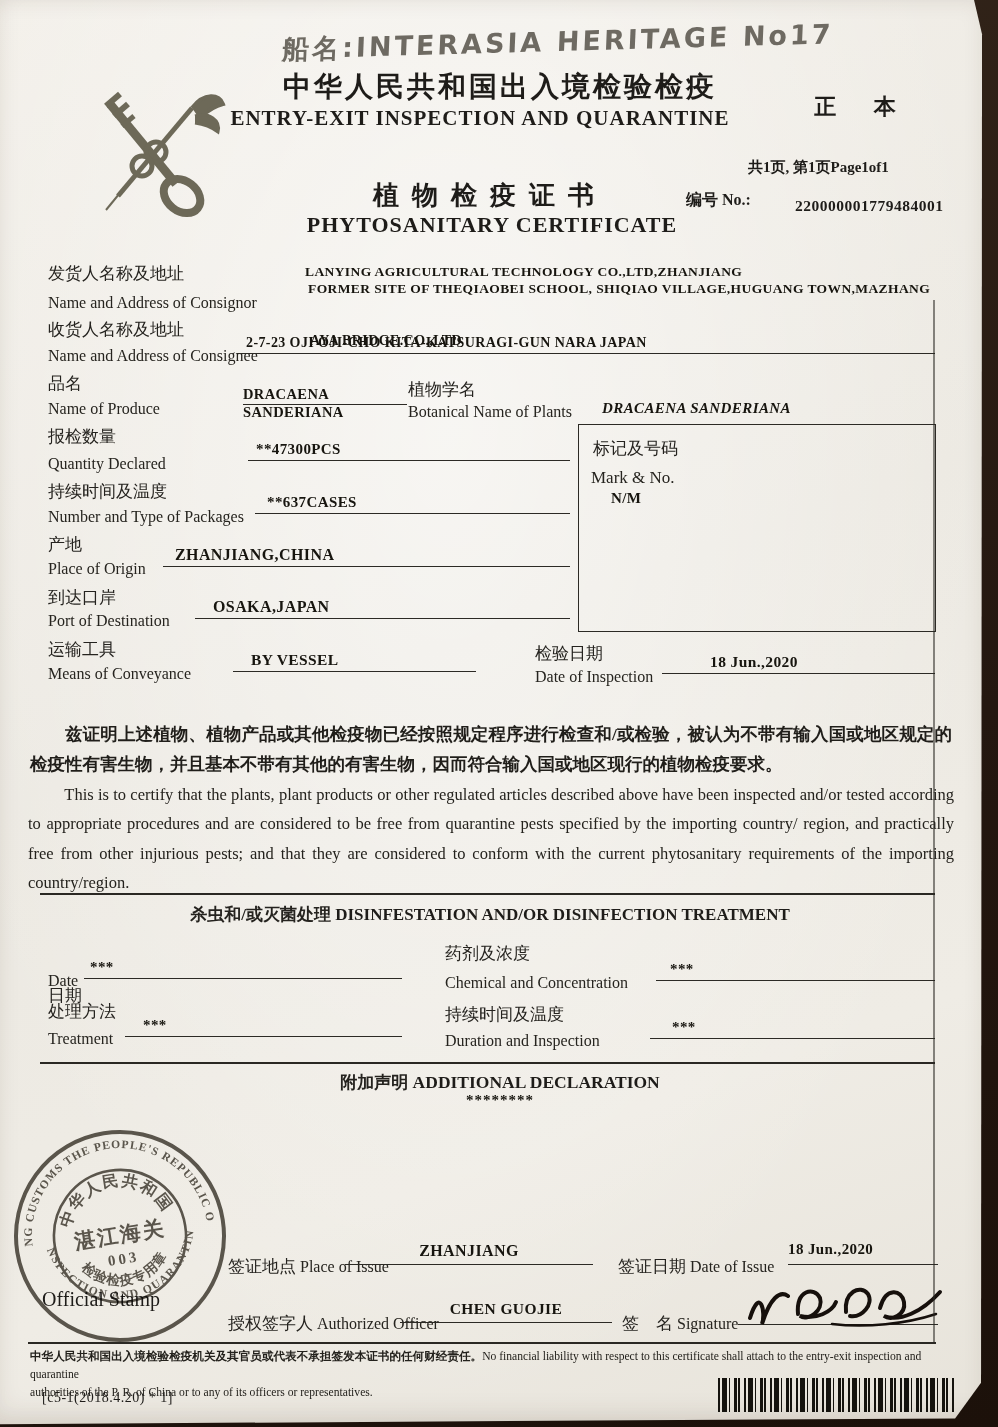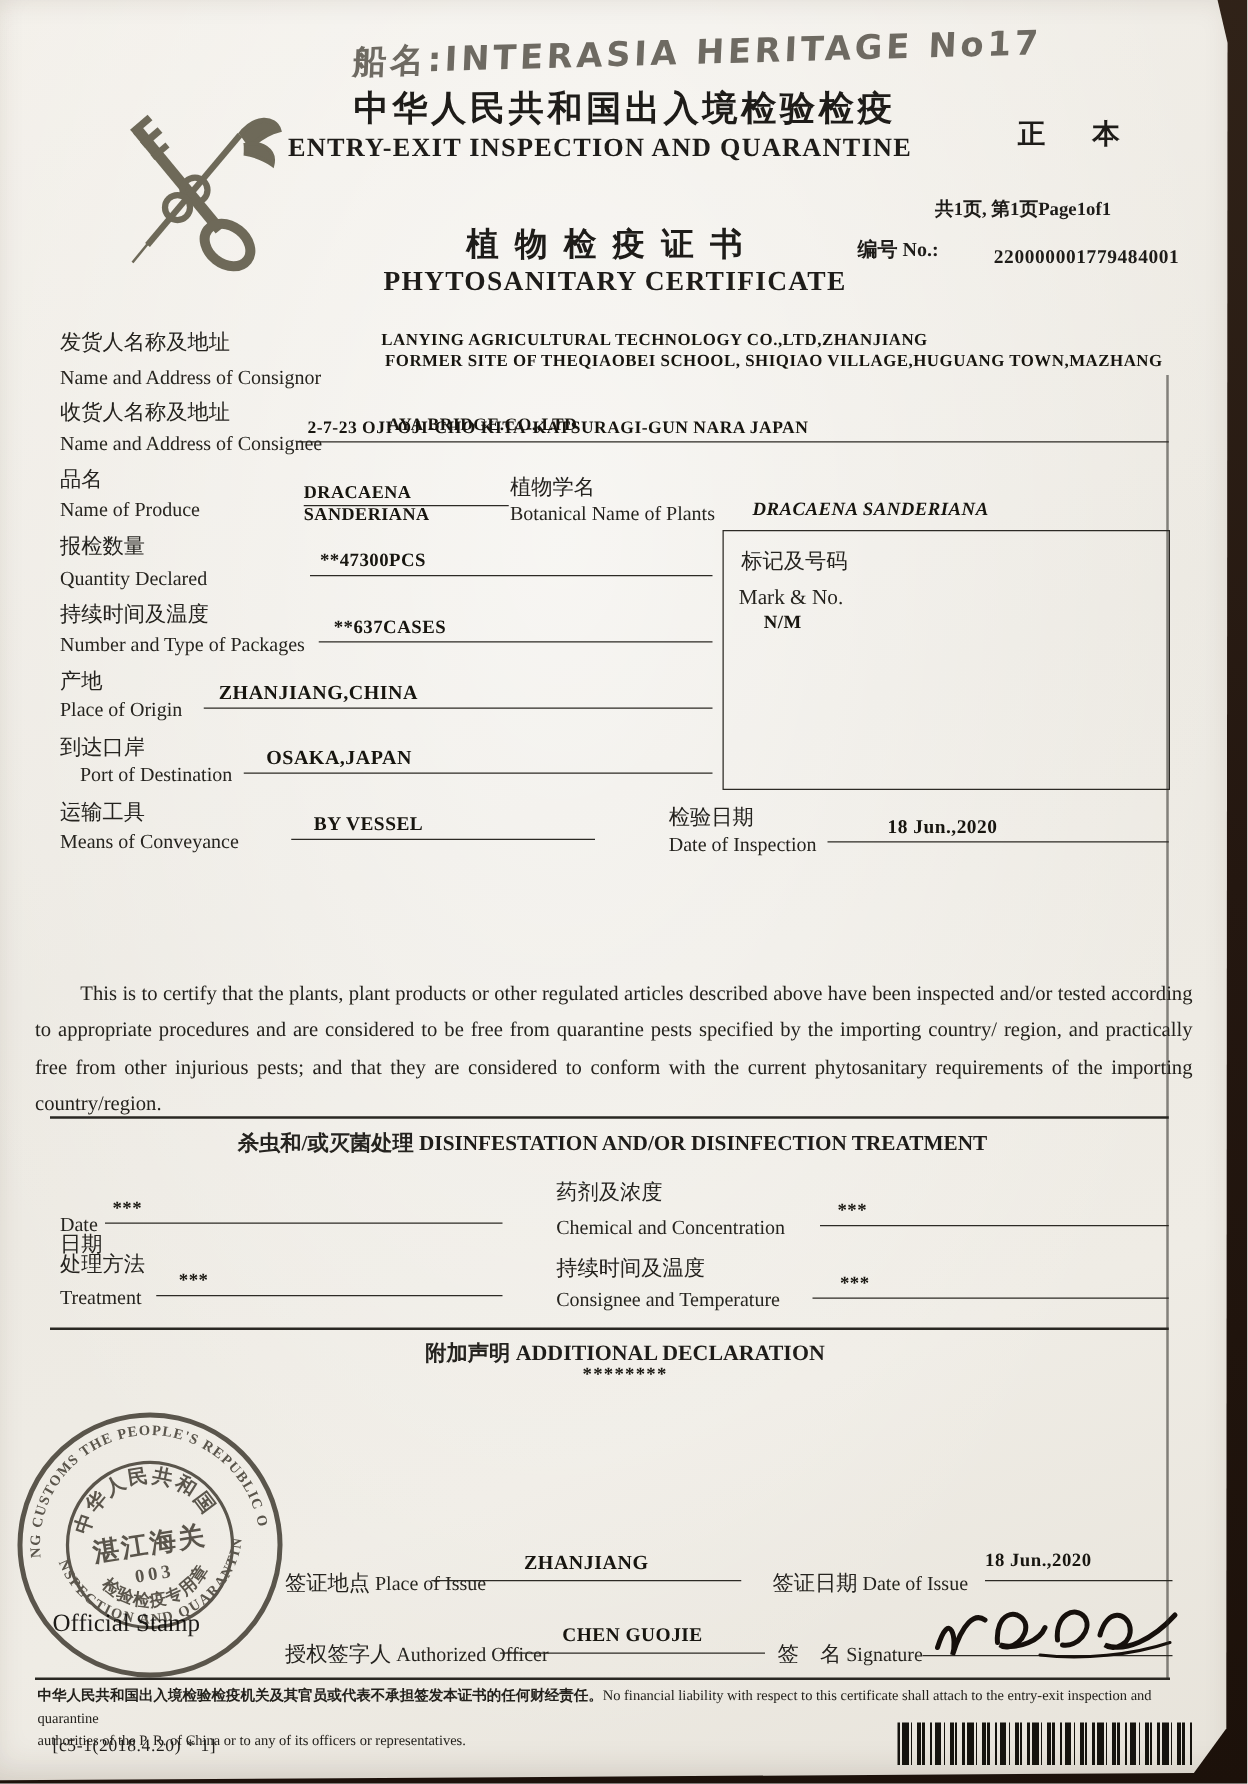--- a/index.html
+++ b/index.html
@@ -112,36 +112,37 @@
       <span class="val" style="padding-left:12px;">**637CASES</span>
     </div>
 
     <div class="abs cn" style="left:48px;top:533px;">产地</div>
     <div class="abs en" style="left:48px;top:560px;">Place of Origin</div>
     <div class="abs ul" style="left:163px;top:546px;width:407px;height:20px;">
       <span class="val" style="padding-left:12px;font-size:16px;">ZHANJIANG,CHINA</span>
     </div>
 
     <div class="abs cn" style="left:48px;top:586px;">到达口岸</div>
-    <div class="abs en" style="left:64px;top:612px;">Port of Destination</div>
+    <div class="abs en" style="left:48px;top:612px;">Port of Destination</div>
     <div class="abs ul" style="left:195px;top:598px;width:375px;height:20px;">
       <span class="val" style="padding-left:18px;font-size:16px;">OSAKA,JAPAN</span>
     </div>
 
     <div class="abs cn" style="left:48px;top:638px;">运输工具</div>
     <div class="abs cn" style="left:535px;top:642px;">检验日期</div>
     <div class="abs en" style="left:48px;top:665px;">Means of Conveyance</div>
     <div class="abs ul" style="left:233px;top:651px;width:243px;height:20px;">
       <span class="val" style="padding-left:18px;font-size:15.5px;">BY VESSEL</span>
     </div>
     <div class="abs en" style="left:535px;top:668px;">Date of Inspection</div>
     <div class="abs ul" style="left:662px;top:653px;width:273px;height:20px;">
       <span class="val" style="padding-left:48px;font-size:15.5px;">18 Jun.,2020</span>
     </div>
 
+    <div class="abs" style="left:30px;top:720px;width:922px;font-size:17.5px;font-weight:600;line-height:1.7;text-align:justify;text-indent:2em;color:#201e1a;">兹证明上述植物、植物产品或其他检疫物已经按照规定程序进行检查和/或检验，被认为不带有输入国或地区规定的检疫性有害生物，并且基本不带有其他的有害生物，因而符合输入国或地区现行的植物检疫要求。</div>
     <div class="abs" style="left:28px;top:780px;width:926px;font-size:16.5px;line-height:1.78;text-align:justify;text-indent:2.2em;color:#24221d;">This is to certify that the plants, plant products or other regulated articles described above have been inspected and/or tested according to appropriate procedures and are considered to be free from quarantine pests specified by the importing country/ region, and practically free from other injurious pests; and that they are considered to conform with the current phytosanitary requirements of the importing country/region.</div>
 
     <div class="abs rule" style="left:40px;top:893px;width:895px;height:2.2px;"></div>
     <div class="abs center" style="left:140px;top:903px;width:700px;font-size:17px;font-weight:bold;">
       <span class="cn" style="font-weight:bold;">杀虫和/或灭菌处理</span>
       <span>DISINFESTATION AND/OR DISINFECTION TREATMENT</span>
     </div>
 
     <div class="abs cn" style="left:48px;top:940px;margin-top:44px;">日期</div>
     <div class="abs cn" style="left:445px;top:942px;">药剂及浓度</div>
@@ -153,21 +154,21 @@
     <div class="abs ul" style="left:656px;top:960px;width:279px;height:20px;">
       <span class="val" style="padding-left:14px;">***</span>
     </div>
 
     <div class="abs cn" style="left:48px;top:1000px;">处理方法</div>
     <div class="abs cn" style="left:445px;top:1003px;">持续时间及温度</div>
     <div class="abs en" style="left:48px;top:1030px;">Treatment</div>
     <div class="abs ul" style="left:125px;top:1016px;width:277px;height:20px;">
       <span class="val" style="padding-left:18px;">***</span>
     </div>
-    <div class="abs en" style="left:445px;top:1032px;">Consignee and Temperature</div>
+    <div class="abs en" style="left:445px;top:1032px;">Duration and Inspection</div>
     <div class="abs ul" style="left:650px;top:1018px;width:285px;height:20px;">
       <span class="val" style="padding-left:22px;">***</span>
     </div>
 
     <div class="abs rule" style="left:40px;top:1062px;width:895px;height:2px;"></div>
     <div class="abs center" style="left:250px;top:1071px;width:500px;font-size:17.5px;font-weight:bold;">
       <span class="cn" style="font-weight:bold;">附加声明</span>
       <span>ADDITIONAL DECLARATION</span>
     </div>
     <div class="abs center val" style="left:250px;top:1092px;width:500px;letter-spacing:1px;">********</div>

